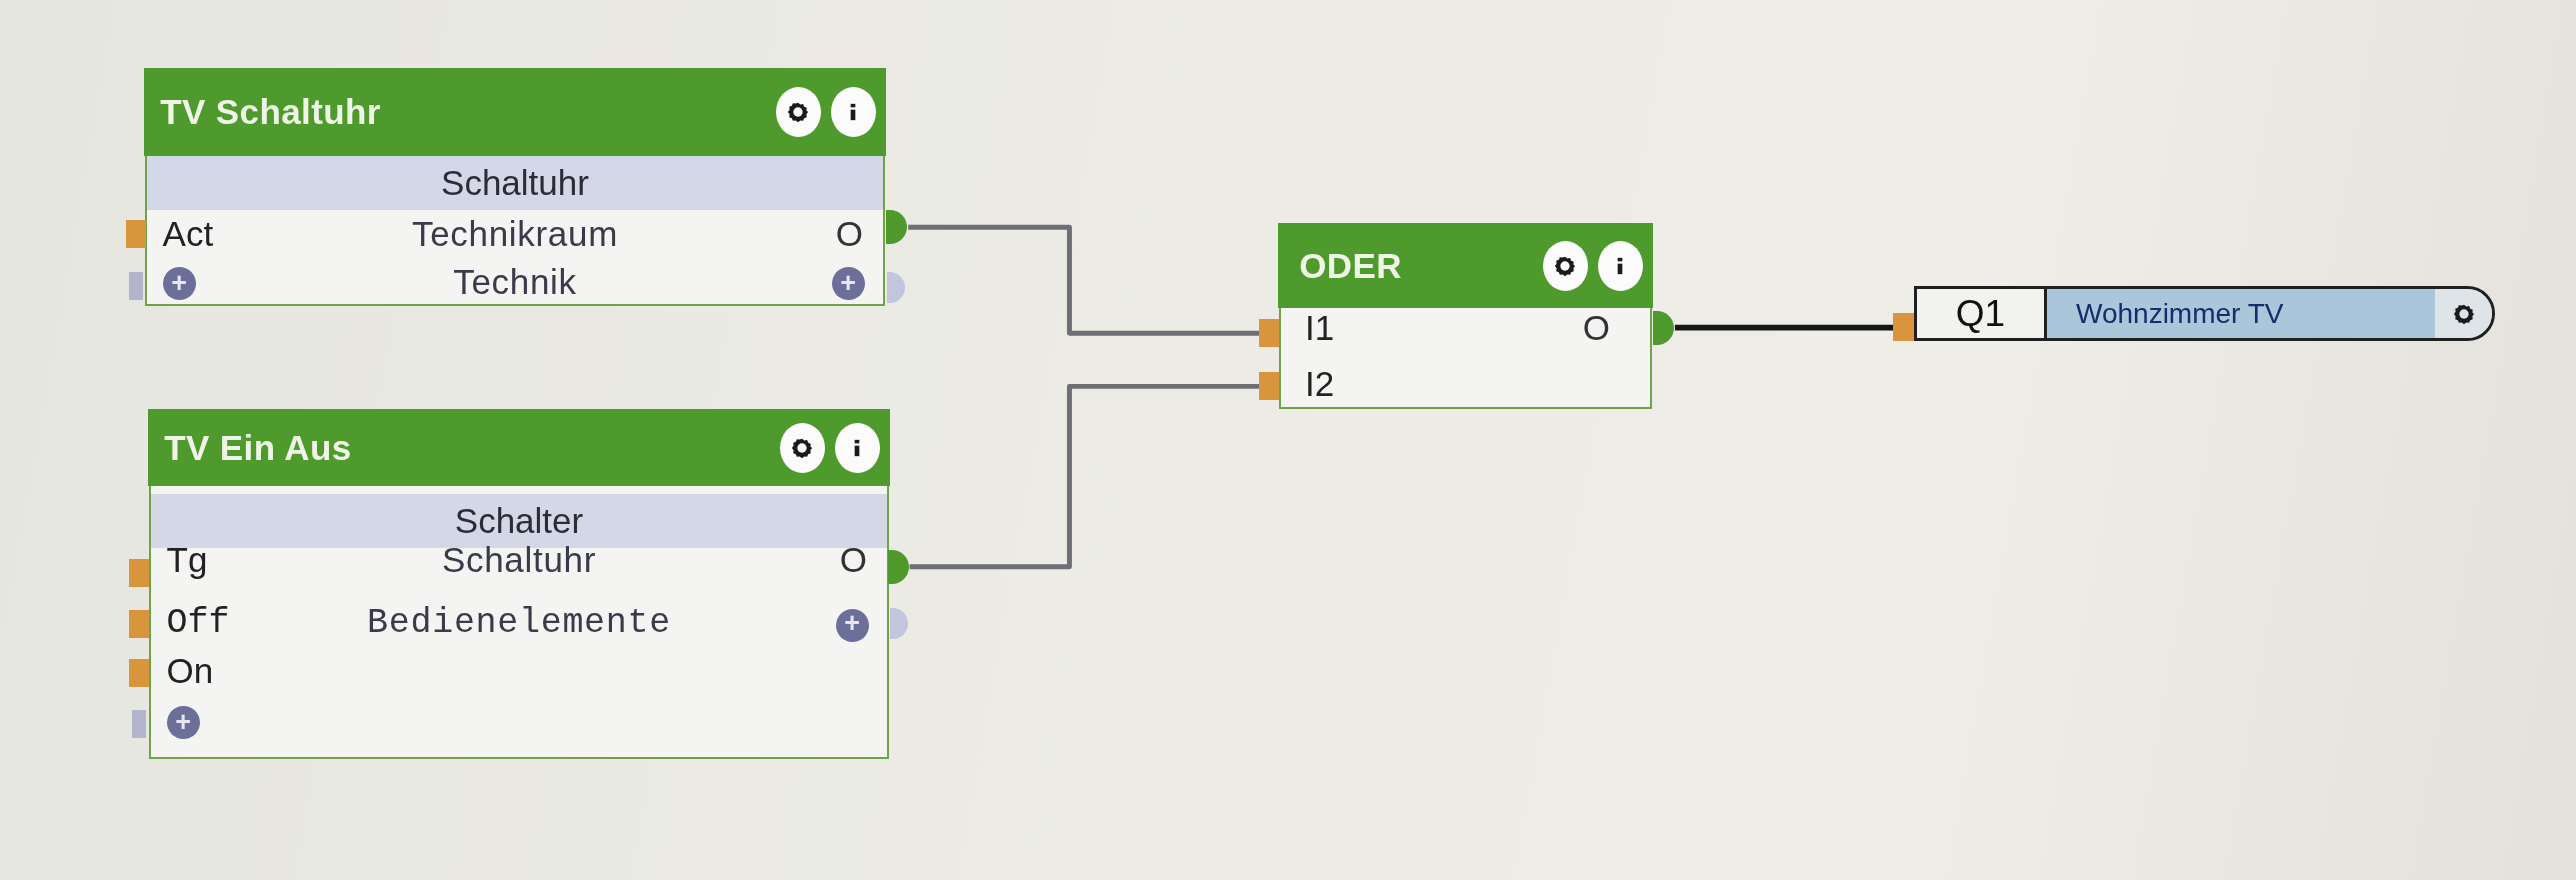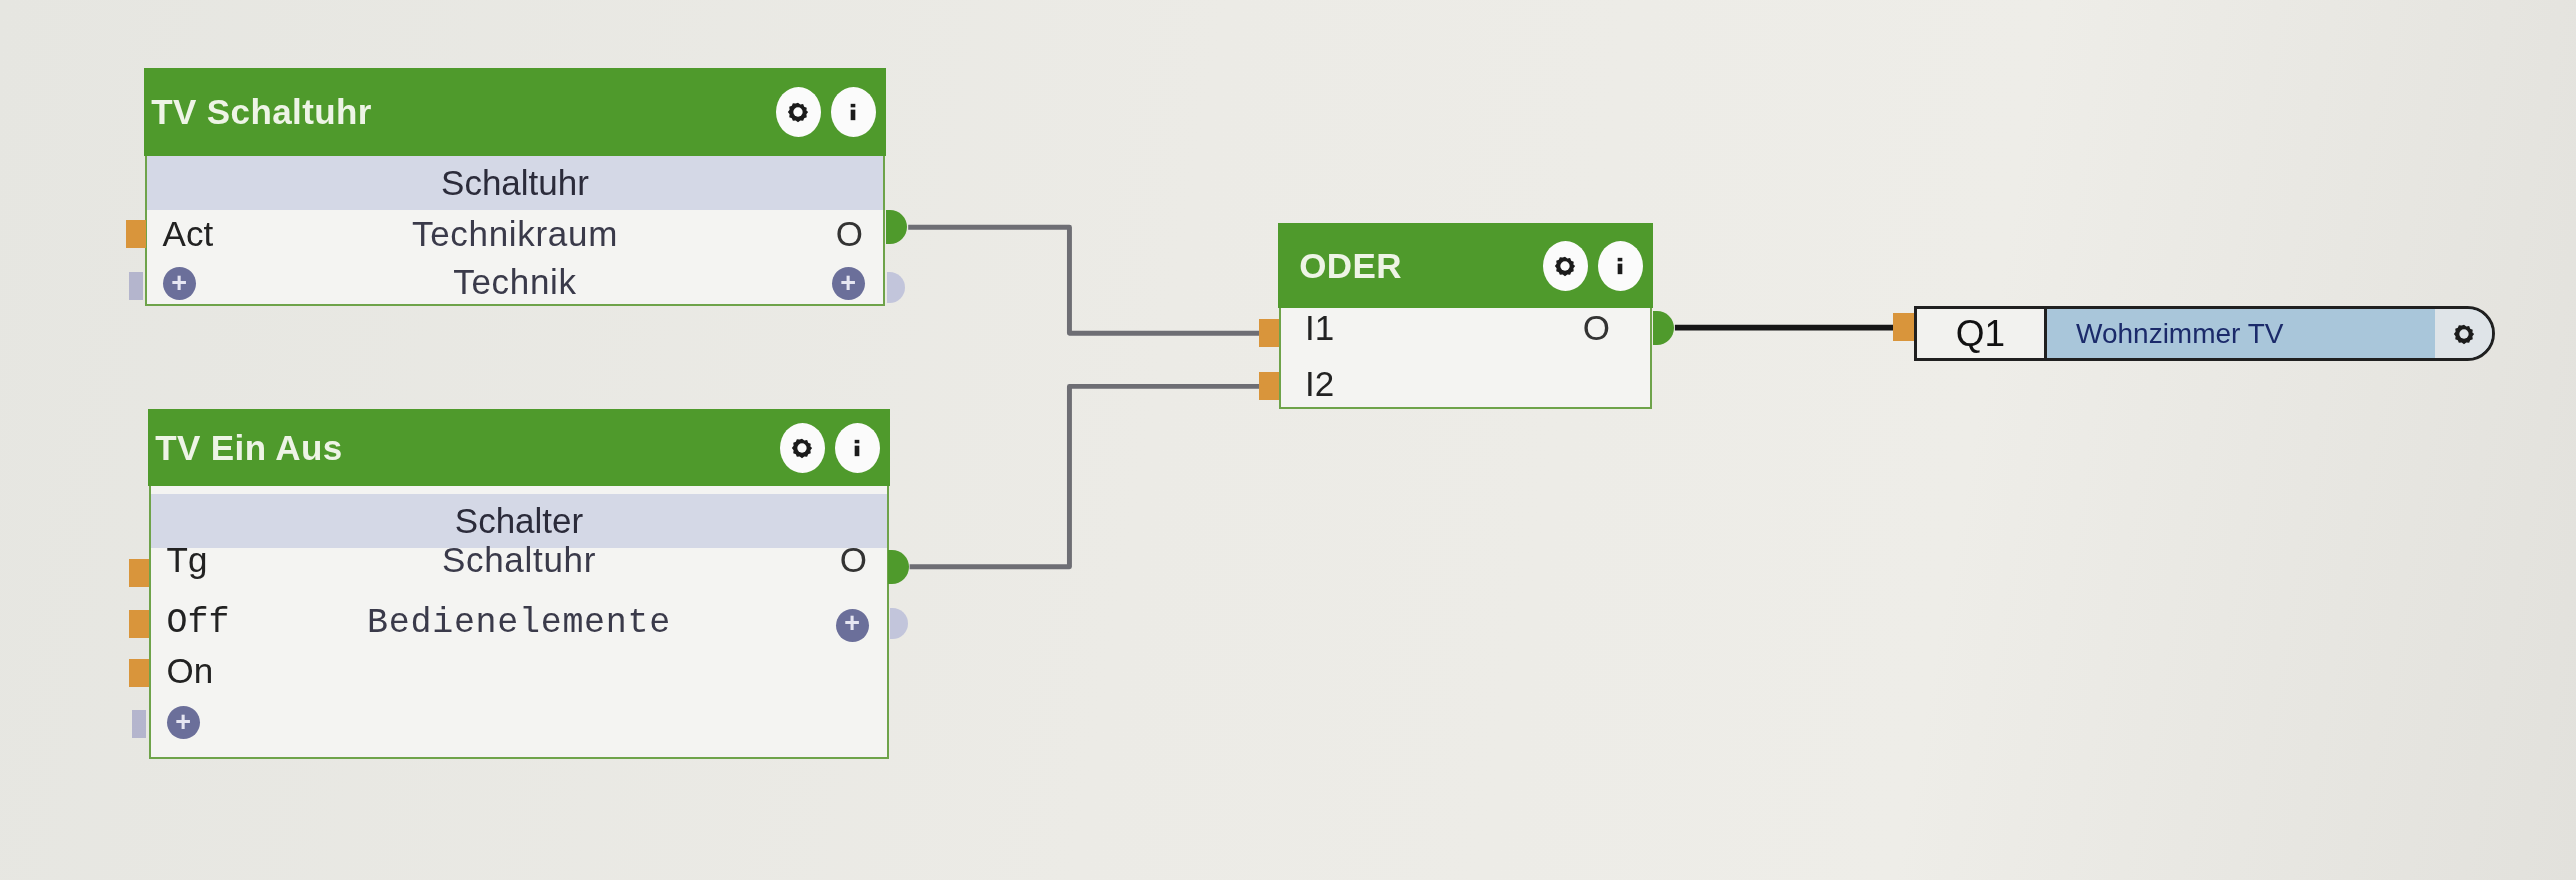--- a/index.html
+++ b/index.html
@@ -10,21 +10,21 @@
   }
   .canvas { position:absolute; left:0; top:0; width:2576px; height:881px; }
   svg.wires { position:absolute; left:0; top:0; width:2576px; height:881px; pointer-events:none; }
 
   .block {
     position:absolute; background:#f4f4f2; border:2.8px solid #6ea34a; box-sizing:border-box;
   }
   .block-header {
     position:absolute; left:-2.8px; right:-2.8px; top:-2.8px;
     background:#4f9a2c; color:#eef4e6; font-weight:bold;
-    display:flex; align-items:center; box-sizing:border-box; padding-left:7px;
+    display:flex; align-items:center; box-sizing:border-box; padding-left:16px;
   }
   .block-title { font-size:35px; letter-spacing:0.4px; }
   .hdr-icons { position:absolute; right:10px; top:50%; transform:translateY(-50%); display:flex; gap:10px; }
   .hdr-icon {
     width:45px; height:50px; border-radius:50%; background:#fbfbfb;
     display:flex; align-items:center; justify-content:center; cursor:pointer;
   }
   .hdr-icon svg { width:28px; height:28px; }
 
   .subtitle {
@@ -44,21 +44,21 @@
   .in-conn { position:absolute; width:20px; height:28px; background:#d9953b; cursor:pointer; }
   .in-conn-stub { position:absolute; width:14px; height:28px; background:#a7a9c8; cursor:pointer; opacity:0.8; }
   .out-conn {
     position:absolute; width:21px; height:34px; background:#4f9a2c; border-radius:0 18.4px 18.4px 0; cursor:pointer;
   }
   .out-conn-stub {
     position:absolute; width:18.4px; height:31px; background:#b8bbd8; border-radius:0 15.6px 15.6px 0; cursor:pointer; opacity:0.8;
   }
 
   .q-output {
-    position:absolute; left:1914px; top:306px; width:581px; height:55px;
+    position:absolute; left:1914px; top:286px; width:581px; height:55px;
     border:3.5px solid #202020; border-radius:0 28px 28px 0; box-sizing:border-box; background:#a9c6da; overflow:hidden;
   }
   .q-id {
     position:absolute; left:0; top:0; bottom:0; width:127px; background:#f2f2ef; border-right:3.5px solid #202020;
     font-size:37px; color:#111; display:flex; align-items:center; justify-content:center;
   }
   .q-name {
     position:absolute; left:131px; top:0; bottom:0; right:57px; display:flex; align-items:center; padding-left:28px;
     font-size:28px; color:#1b2a6a;
   }

